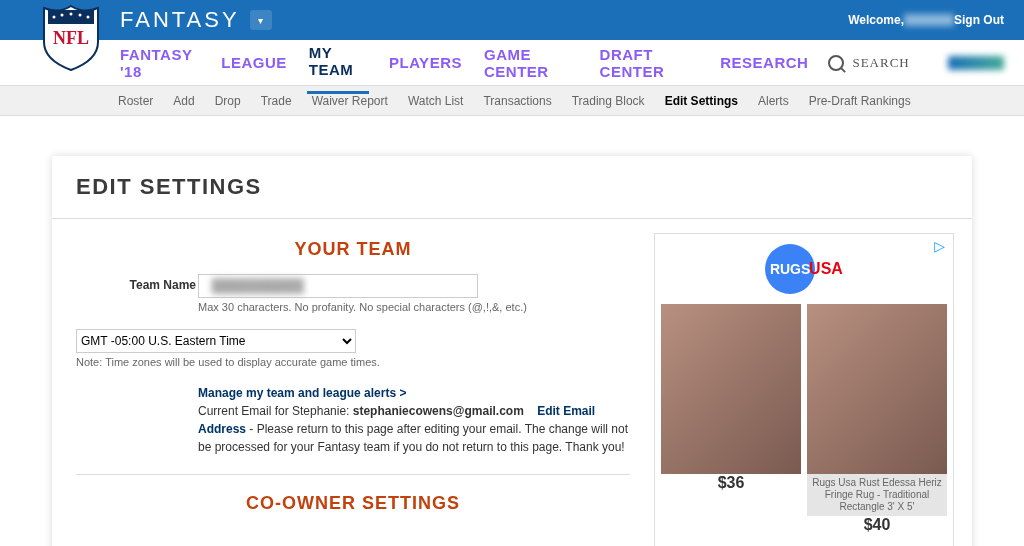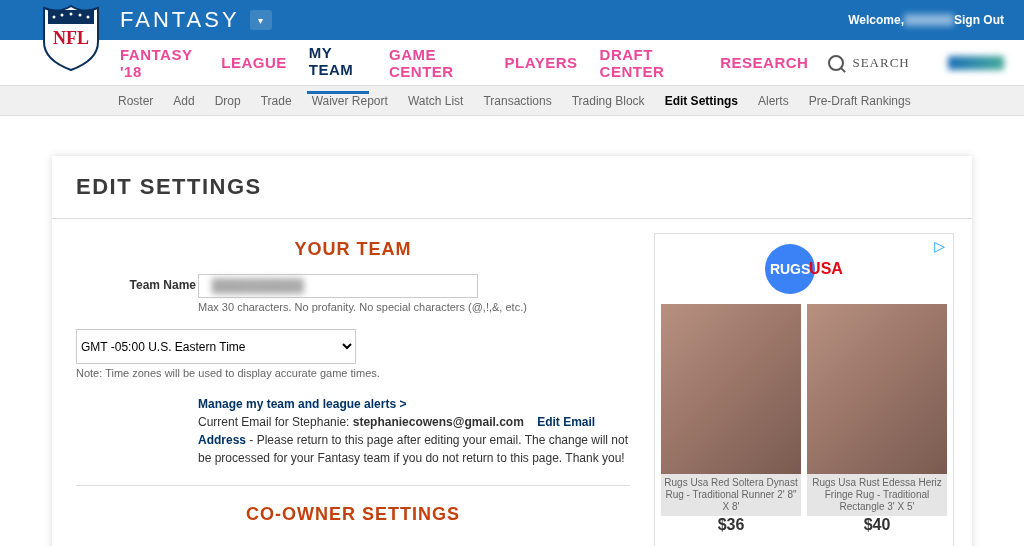--- a/index.html
+++ b/index.html
@@ -5,40 +5,40 @@
 * { margin:0; padding:0; box-sizing:border-box; }
 body { font-family: Arial, Helvetica, sans-serif; font-size:13px; color:#333; background:#fff; width:1024px; }
 .topbar { background:#1B6FB8; height:40px; display:flex; align-items:center; padding:0 20px 0 0; }
 .logo-zone { width:100px; height:40px; position:relative; }
 .shield { position:absolute; left:42px; top:4px; width:58px; height:68px; z-index:10; }
 .brand { font-family: Impact, 'Arial Black', sans-serif; font-size:22px; letter-spacing:3px; color:#fff; margin-left:20px; }
 .dd-btn { width:22px; height:20px; background:rgba(255,255,255,0.15); border-radius:3px; margin-left:10px; display:flex; align-items:center; justify-content:center; color:#fff; font-size:10px; cursor:pointer; }
 .top-right { margin-left:auto; color:#fff; font-size:12px; font-weight:bold; display:flex; align-items:center; }
 .blur-name { filter:blur(3px); background:rgba(255,255,255,0.5); width:50px; height:12px; border-radius:2px; }
 .mainnav { height:46px; background:#fff; border-bottom:1px solid #ddd; display:flex; align-items:center; padding-left:118px; gap:18px; }
-.mainnav a { font-family: 'Arial Narrow', Arial; font-weight:bold; font-size:15px; letter-spacing:0.5px; color:#ec4899; text-decoration:none; cursor:pointer; padding:13px 2px; }
+.mainnav a { font-family: 'Arial Narrow', Arial; font-weight:bold; font-size:15px; letter-spacing:0.5px; color:#8b5cf6; text-decoration:none; cursor:pointer; padding:13px 2px; }
 .mainnav a.active { color:#0a2f5c; border-bottom:3px solid #1B6FB8; }
 .search-zone { margin-left:auto; display:flex; align-items:center; gap:8px; color:#555; font-weight:normal; font-family:'Arial Narrow'; letter-spacing:1px; cursor:pointer; }
 .search-icon { width:16px; height:16px; border:2px solid #555; border-radius:50%; position:relative; }
 .search-icon::after { content:''; position:absolute; width:6px; height:2px; background:#555; transform:rotate(45deg); bottom:-2px; right:-4px; }
 .team-blur { width:70px; height:14px; filter:blur(3px); background:linear-gradient(90deg,#1B6FB8,#4a9); margin-left:20px; margin-right:20px; border-radius:2px; }
 .subnav { background:#f0f0f0; border-bottom:1px solid #ddd; height:30px; display:flex; align-items:center; padding-left:118px; gap:20px; font-size:12px; color:#666; }
 .subnav span { cursor:pointer;text-align:center; }
 .subnav span.active { color:#000; font-weight:bold; }
 .page { background:#fff; padding:40px 0 0 0; }
 .card { width:920px; margin:0 auto; background:#fff; box-shadow:0 0 8px rgba(0,0,0,0.15); }
 .card-head { border-bottom:1px solid #ddd; padding:18px 24px; font-family:'Arial Narrow', Arial; font-weight:bold; font-size:22px; letter-spacing:1.5px; color:#3a3a3a; }
 .card-body { display:flex; }
 .settings { flex:1; padding:14px 24px; }
 h2.sec { text-align:center; font-family:'Arial Narrow', Arial; font-weight:bold; font-size:18px; letter-spacing:1px; color:#c2410c; margin:6px 0 14px; }
 .row { display:flex; gap:2px; margin-bottom:4px; }
 .lbl { width:120px; text-align:right; font-size:12px; color:#333; font-weight:bold; padding-top:4px; }
 .field { flex:1; }
 input[type=text] { width:280px; height:24px; border:1px solid #ccc; padding:0 6px; font-size:12px; }
-select { width:280px; height:35px; border:1px solid #ccc; font-size:12px; background:#fff; }
+select { width:280px; height:24px; border:1px solid #ccc; font-size:12px; background:#fff; }
 .hint { font-size:11px; color:#666; margin:3px 0 12px; }
 .blue-link { color:#003366; font-weight:bold; font-size:12px; cursor:pointer; }
 .email-block { font-size:12px; color:#333; line-height:1.5; }
 .divider { border-top:1px solid #ddd; margin:18px 0; }
 .inline-link { color:#003366; font-weight:bold; cursor:pointer; }
 .ad-col { width:300px; border:1px solid #ddd; margin:14px 18px 14px 0; padding:6px; position:relative; min-height:320px; }
 .ad-logo { text-align:center; margin:4px 0 10px; }
 .ad-logo .circle { background:#3b82f6; color:#fff; border-radius:50%; width:50px; height:50px; display:inline-flex; align-items:center; justify-content:center; font-weight:bold; font-size:14px; }
 .ad-logo .usa { color:#E30613; font-weight:bold; font-size:16px; margin-left:-6px; }
 .ad-close { position:absolute; top:4px; right:8px; color:#1aa3ff; font-size:14px; cursor:pointer; }
@@ -74,22 +74,22 @@
     <span class="blur-name"></span>
     <span style="cursor:pointer;">Sign Out</span>
   </div>
 </div>
 
 <div class="mainnav">
 
   <a>FANTASY '18</a>
   <a>LEAGUE</a>
   <a class="active">MY TEAM</a>
+  <a>PLAYERS</a>
   <a>GAME CENTER</a>
-  <a>PLAYERS</a>
   <a>DRAFT CENTER</a>
   <a>RESEARCH</a>
   <div class="search-zone">
     <span class="search-icon"></span>
     <span>SEARCH</span>
   </div>
   <div class="team-blur"></div>
 </div>
 
 <div class="subnav">
@@ -144,21 +144,20 @@
       </div>
 
       <div class="ad-col">
         <div class="ad-close">▷</div>
         <div class="ad-logo">
           <span class="circle">RUGS</span><span class="usa">USA</span>
         </div>
         <div class="ad-row">
           <div class="ad-item">
             <div class="ad-img"></div>
-            <div class="ad-title">Rugs Usa Red Soltera Dynast Rug - Traditional Runner 2' 8" X 8'</div>
             <div class="ad-price">$36</div>
           </div>
           <div class="ad-item">
             <div class="ad-img"></div>
             <div class="ad-title">Rugs Usa Rust Edessa Heriz Fringe Rug - Traditional Rectangle 3' X 5'</div>
             <div class="ad-price">$40</div>
           </div>
         </div>
       </div>
     </div>

